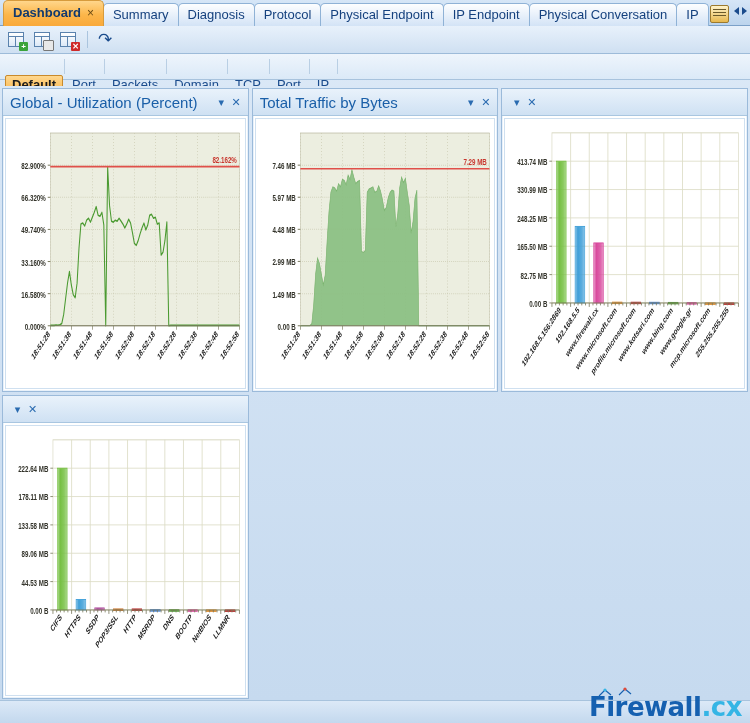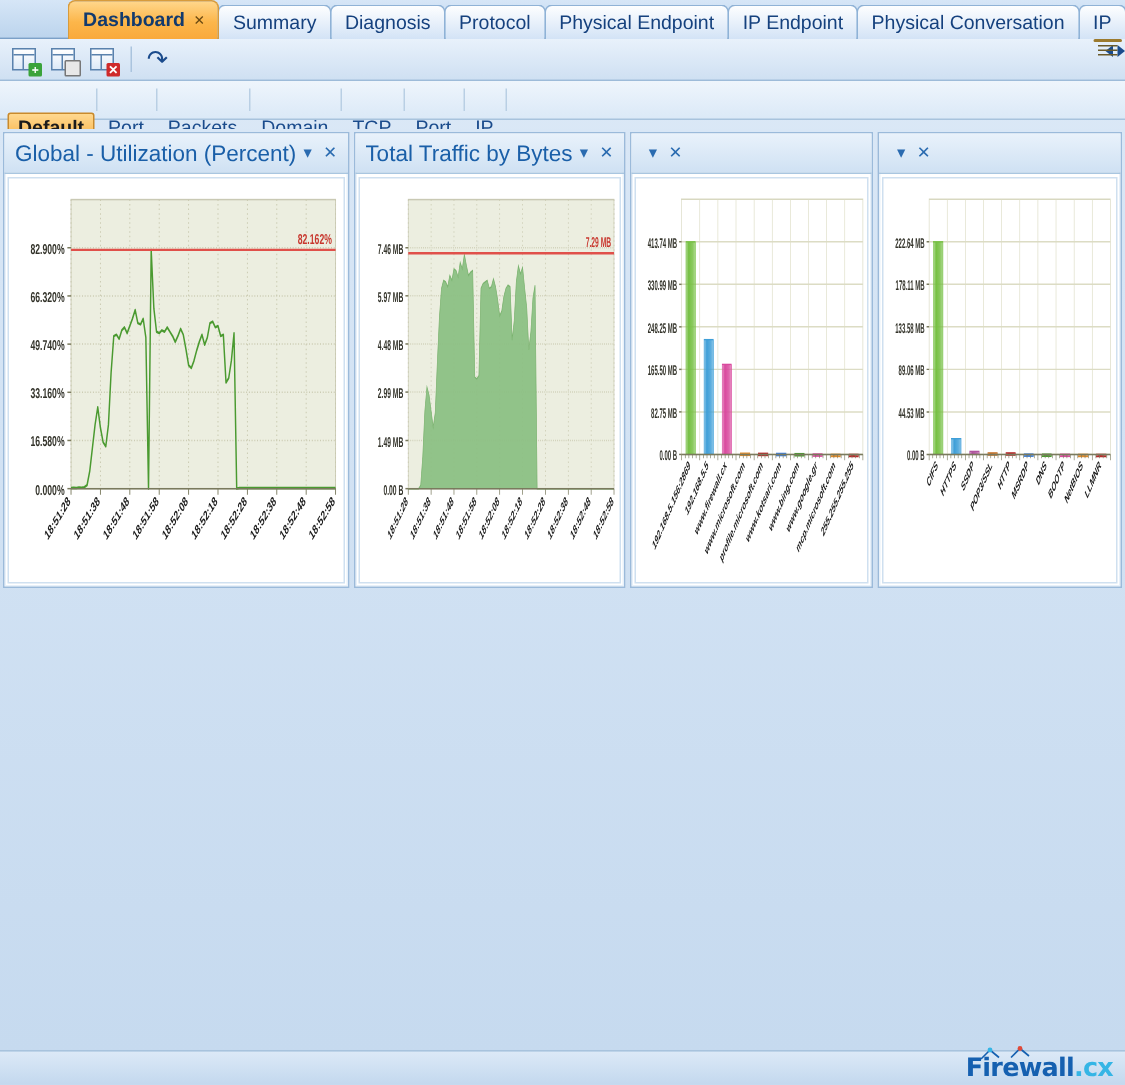--- a/index.html
+++ b/index.html
@@ -6,21 +6,21 @@
   body{
     width:750px;height:723px;overflow:hidden;
     font-family:"Liberation Sans",sans-serif;
     background:#c5d9ef;
     -webkit-font-smoothing:antialiased;
   }
   .app{position:relative;width:750px;height:723px;background:linear-gradient(#dce9f7,#c9dcf0);}
 
   
   .tabstrip{position:relative;height:26px;background:linear-gradient(#d6e6f7,#bcd4ed);
-    border-bottom:1px solid #7ba0c8;display:flex;align-items:flex-end;padding-left:3px;box-sizing:border-box;flex-direction:column;}
+    border-bottom:1px solid #7ba0c8;display:flex;align-items:center;padding-left:3px;box-sizing:border-box;}
   .tab{height:22px;line-height:21px;padding:0 9px;margin-right:-1px;font-size:13px;color:#15417e;
     background:linear-gradient(#fdfeff,#d3e3f6);border:1px solid #8fb2d6;border-bottom:none;
     border-radius:5px 5px 0 0;white-space:nowrap;position:relative;}
   .tab.active{height:25px;line-height:24px;font-weight:bold;color:#123a6e;
     background:linear-gradient(#ffd68b,#fcb64a 55%,#f9a93b);border-color:#d79b3c;z-index:5;}
   .tab .x{font-size:12px;color:#56626f;margin-left:6px;font-weight:normal;}
   .tab.active .x{color:#6b4a12;}
   .tabicon{width:17px;height:16px;margin:0 2px 2px 2px;align-self:flex-end;
     background:linear-gradient(#fff3c9,#e7b84e);border:1px solid #9c7a2e;border-radius:2px;position:relative;}
   .tabicon:after{content:"";position:absolute;left:2px;top:3px;right:2px;height:1px;
@@ -49,36 +49,36 @@
   
   .viewbar{height:26px;background:linear-gradient(#eef5fc,#dbe9f7);border-bottom:1px solid #a8c3dd;
     display:flex;align-items:center;padding-left:5px;box-sizing:border-box;}
   .vitem{font-size:13px;color:#1a4b8c;padding:2px 7px;margin-right:1px;white-space:nowrap;margin-top:35px;}
   .vitem.active{font-weight:bold;color:#1b1b1b;background:linear-gradient(#ffd88f,#f9b44a);
     border:1px solid #c98a2c;border-radius:2px;padding:1px 6px;}
   .vsep{width:1px;height:15px;background:#b9cfe4;}
 
   
   .grid{position:absolute;left:0;top:86px;width:750px;height:615px;
-    display:grid;grid-template-columns:1fr 1fr 1fr 1fr;grid-template-rows:1fr 1fr;
+    display:grid;grid-template-columns:1fr 1fr 1fr;grid-template-rows:1fr 1fr;
     background:linear-gradient(#d9e7f6,#c6daef);box-sizing:border-box;padding:2px;gap:3px;}
   .panel{display:flex;flex-direction:column;background:#ffffff;border:1px solid #9bbada;box-sizing:border-box;
     box-shadow:0 0 0 1px #e8f1fa inset;}
   .phead{height:26px;flex:0 0 26px;display:flex;align-items:center;
     background:linear-gradient(#e9f2fb,#cfe1f3);border-bottom:1px solid #a9c6e0;padding:0 4px 0 7px;}
   .ptitle{font-size:15px;color:#1a5fa8;flex:1;white-space:nowrap;overflow:hidden;}
   .pbtn{width:15px;height:15px;text-align:center;line-height:15px;font-size:11px;color:#2a6bb0;}
   .pbody{flex:1;position:relative;background:#fff;border:1px solid #cfe0f0;margin:2px;overflow:hidden;}
   svg{display:block;}
   text{font-family:"Liberation Sans",sans-serif;}
 
   
   .footer{position:absolute;left:0;bottom:0;width:750px;height:22px;
     background:linear-gradient(#dce9f7,#c3d8ee);border-top:1px solid #a8c3dd;}
-  .logo{position:absolute;right:8px;bottom:1px;font-size:17px;font-weight:bold;
+  .logo{position:absolute;right:8px;bottom:1px;font-size:26px;font-weight:bold;
     font-family:"DejaVu Sans",sans-serif;letter-spacing:-0.5px;color:#1560b0;white-space:nowrap;}
   .logo .cx{color:#35b5e5;}
   .logo .spark{position:absolute;left:8px;top:-5px;width:42px;height:12px;}
 </style>
 </head>
 <body>
 
 <div class="app">
 
   <div class="tabstrip">

